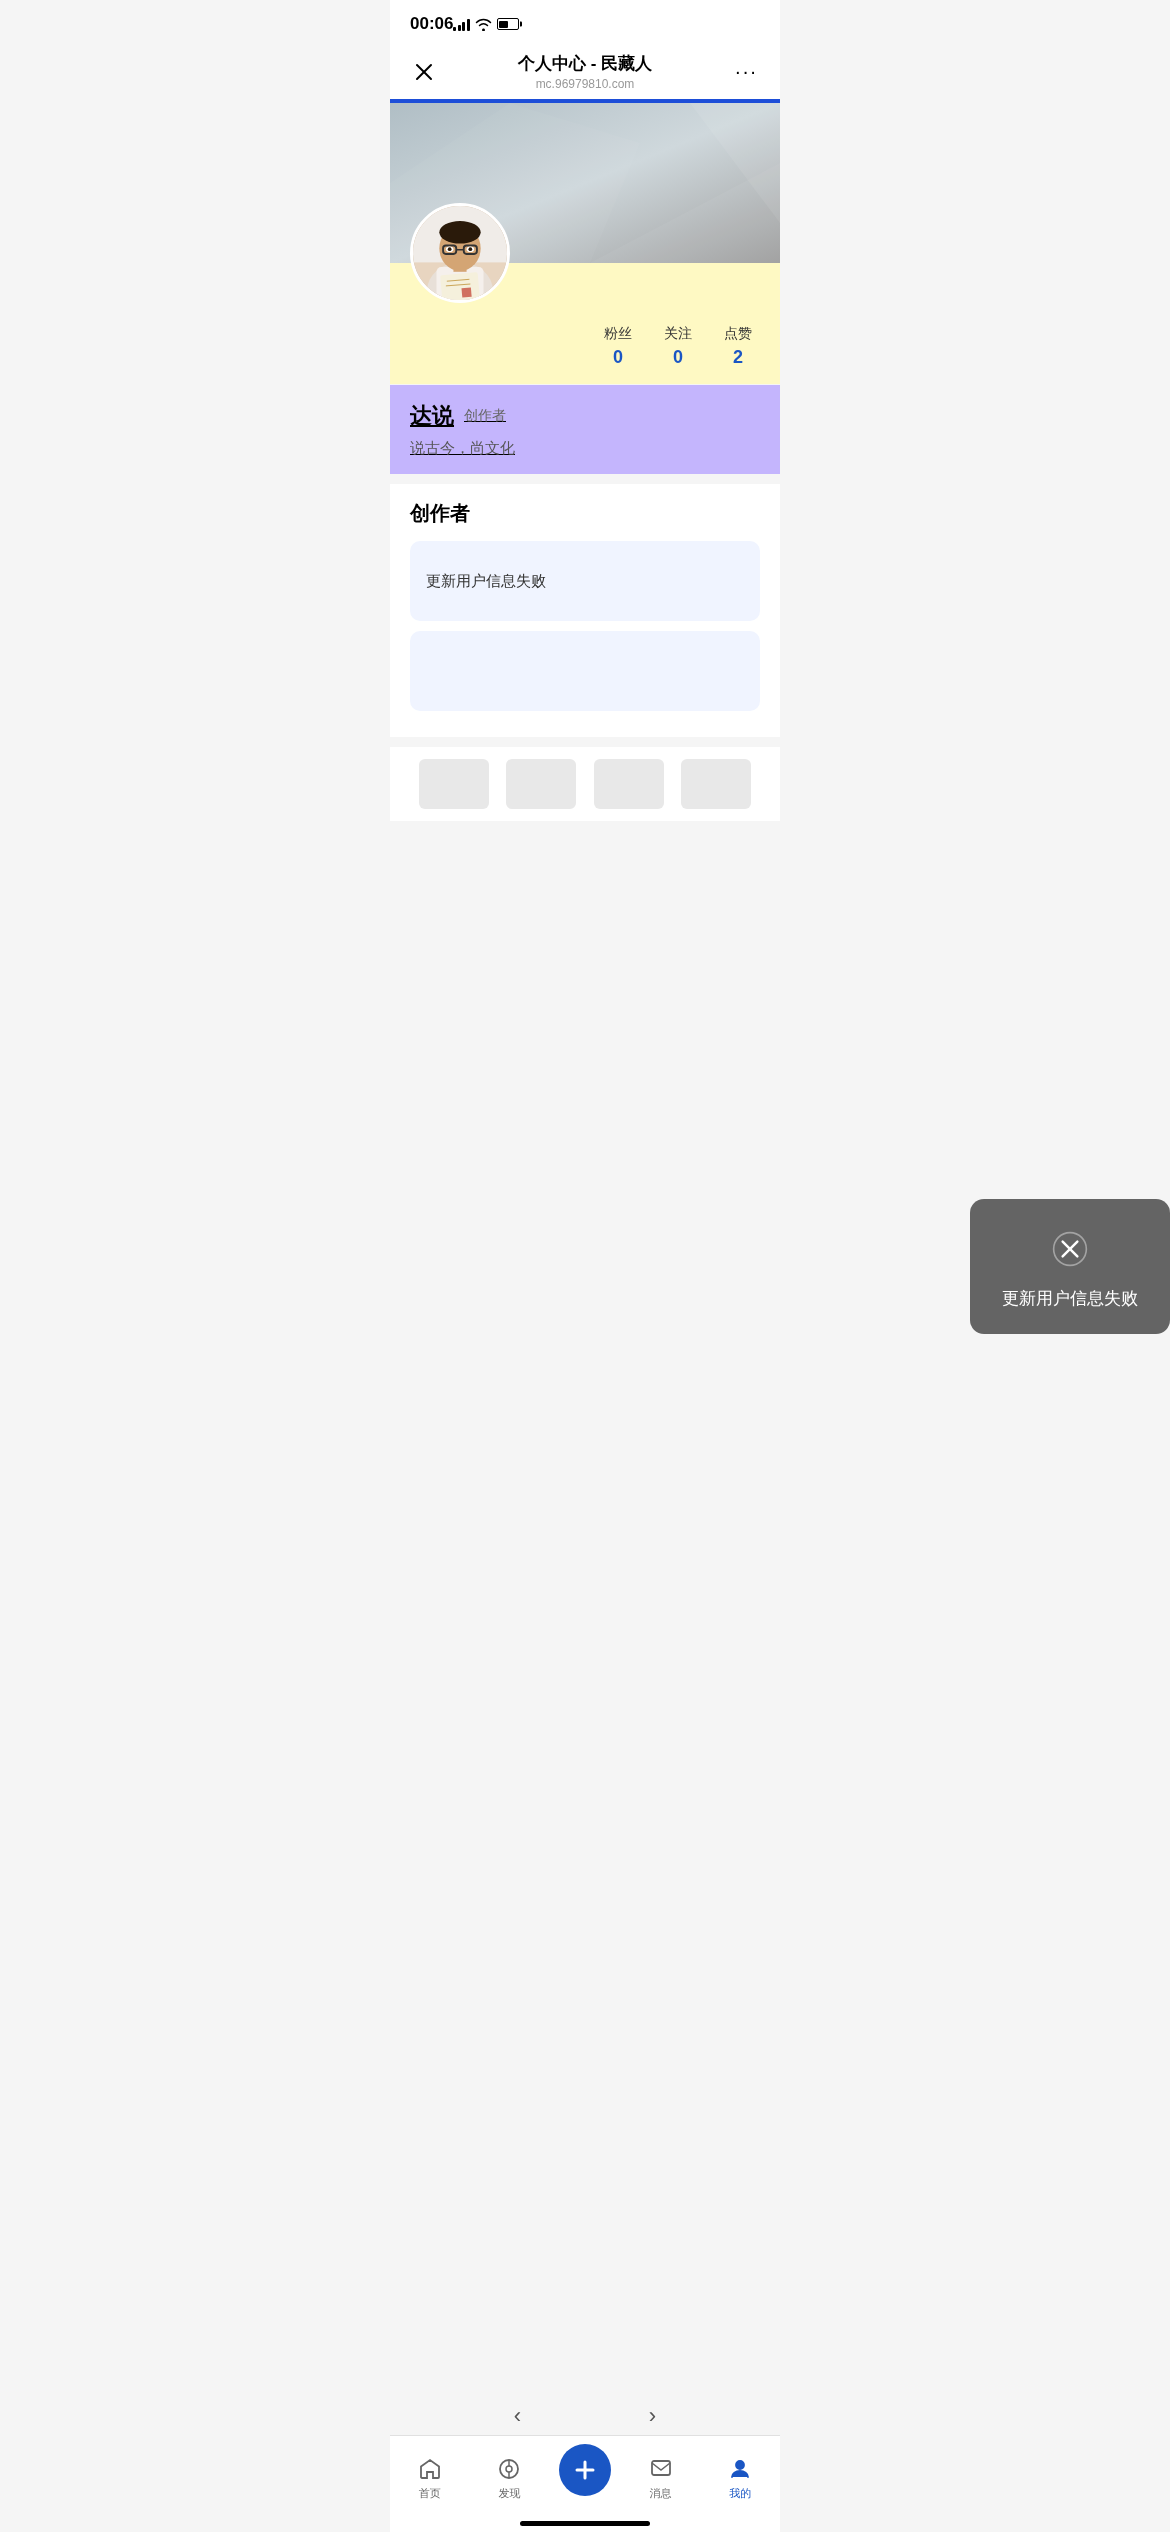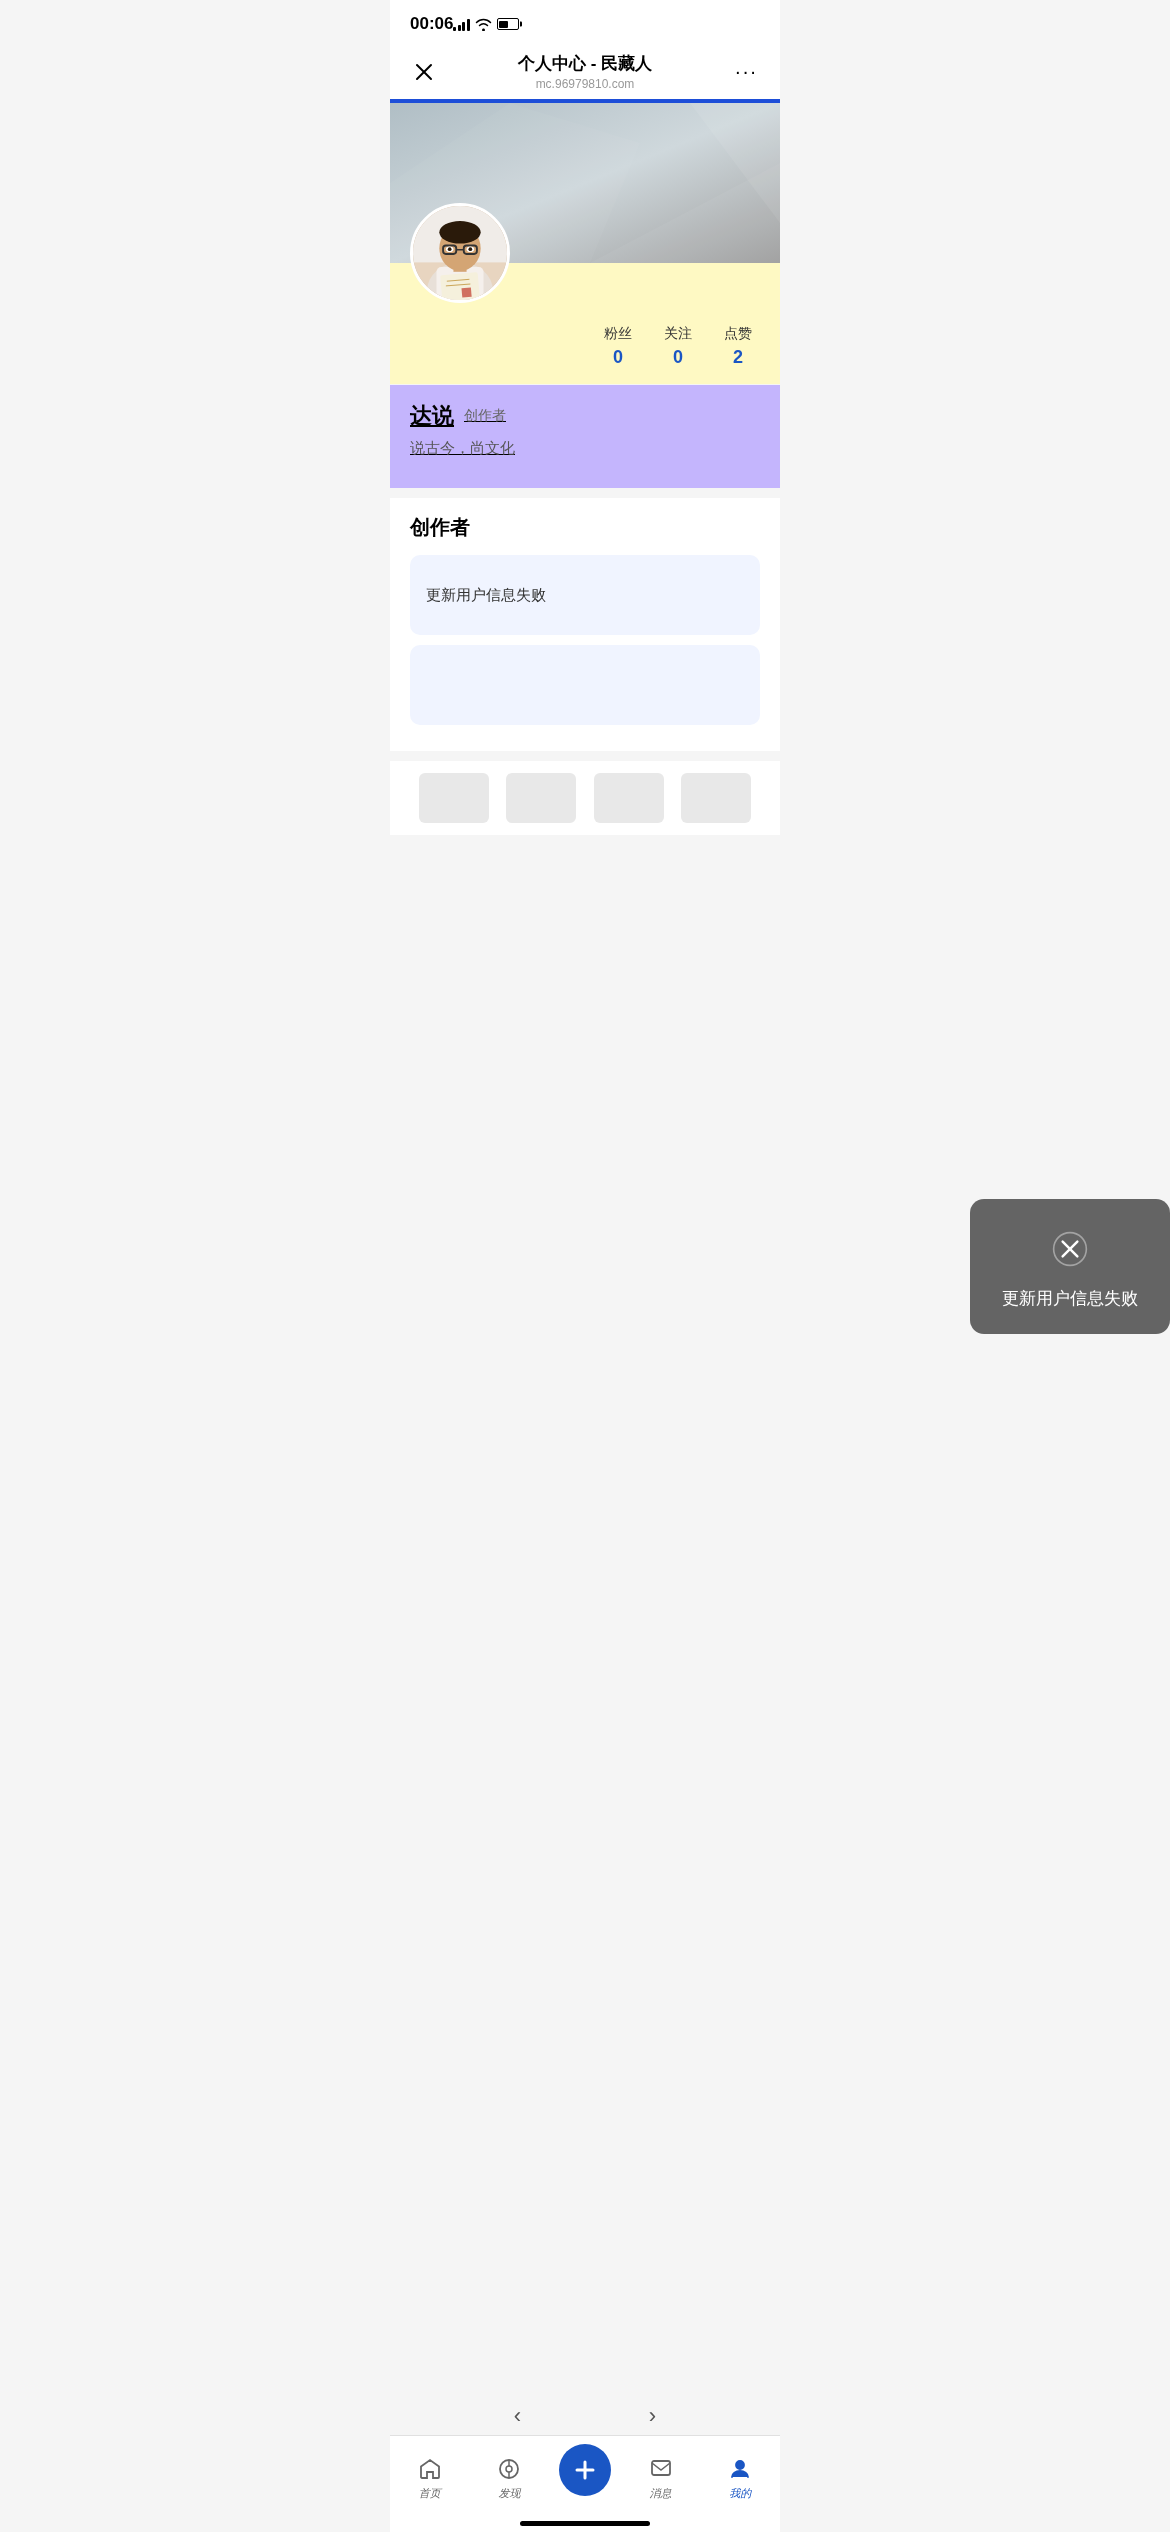--- a/index.html
+++ b/index.html
@@ -218,21 +218,21 @@
     }
 
     .profile-tag {
       font-size: 14px;
       color: #666;
     }
 
     .profile-bio {
       font-size: 15px;
       color: #555;
-      margin-bottom: 14px;
+      margin-bottom: 0;
     }
 
     .edit-btn {
       display: block;
       width: 100%;
       background: #1a56c4;
       color: #fff;
       text-align: center;
       padding: 14px;
       border-radius: 6px;
@@ -332,21 +332,20 @@
       z-index: 50;
     }
 
     .nav-item {
       display: flex;
       flex-direction: column;
       align-items: center;
       gap: 4px;
       cursor: pointer;
       min-width: 60px;
-      font-style: italic;
     }
 
     .nav-item-icon {
       width: 26px;
       height: 26px;
       display: flex;
       align-items: center;
       justify-content: center;
     }
 

